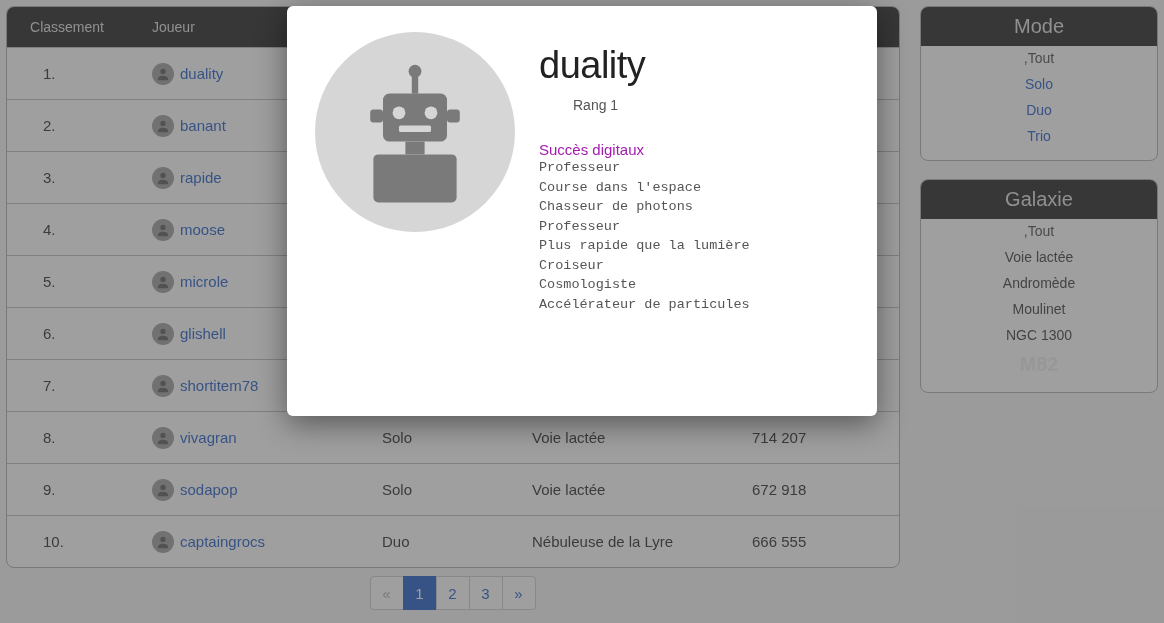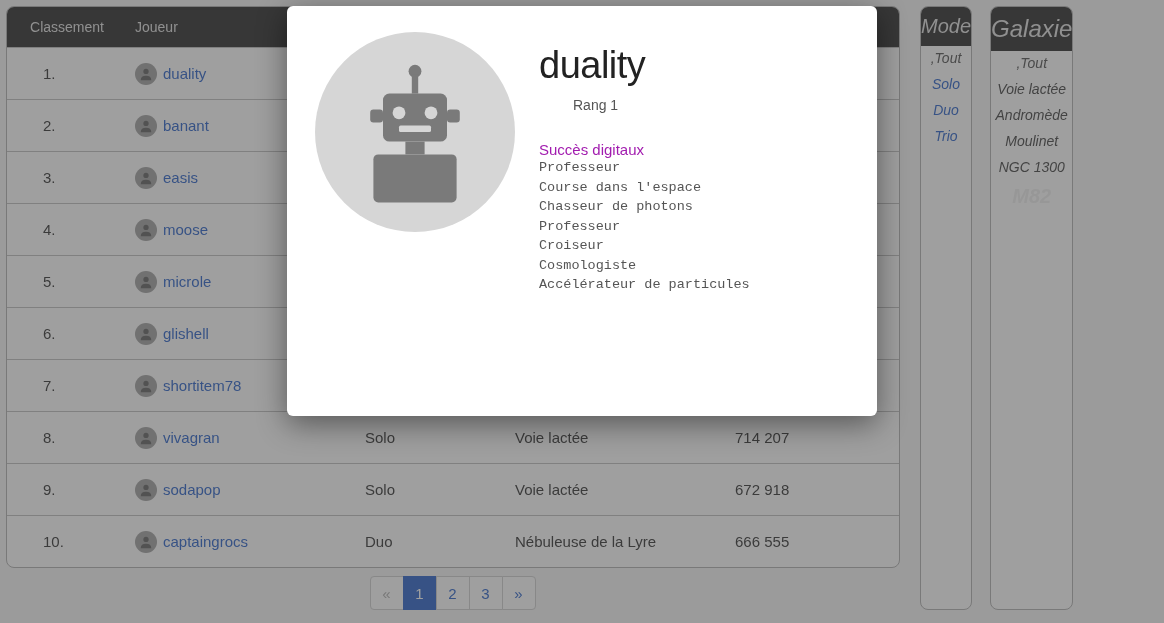--- a/index.html
+++ b/index.html
@@ -10,38 +10,38 @@
       height: 623px;
       position: relative;
       overflow: hidden;
     }
     .layout {
       display: flex;
       padding: 6px;
       gap: 20px;
     }
     .main-panel { flex: 1; }
-    .side-panel { width: 238px; display: flex; gap: 18px; font-style: italic; }
+    .side-panel { width: 238px; display: flex; flex-direction: column; gap: 18px; }
 
     .table-wrap {
       border: 1px solid #aaa;
       border-radius: 8px;
       overflow: hidden;
       background: #fff;
     }
     .thead {
       background: #1a1a1a;
       color: #ddd;
       display: flex;
       height: 40px;
       align-items: center;
       font-size: 14px;
     }
     .col-rank { width: 120px; text-align: center; }
-    .col-player { width: 230px; padding-left: 8px; }
+    .col-player { width: 230px; padding-left: 8px; margin-left: 17px; }
     .col-mode { width: 150px; padding-left: 8px; }
     .col-galaxy { width: 220px; padding-left: 8px; }
     .col-score { width: 140px; padding-left: 8px; }
 
     .trow {
       display: flex;
       height: 52px;
       align-items: center;
       border-top: 1px solid #bbb;
       font-size: 15px;
@@ -63,21 +63,21 @@
       background: #fff;
     }
     .card-head {
       background: #1a1a1a;
       color: #ddd;
       text-align: center;
       padding: 8px 0;
       font-size: 20px;
       font-weight: 500;
     }
-    .card-head-sub { font-size: 24px; }
+    .card-head-sub { font-size: 20px; }
     .card-body { display: flex; flex-direction: column; align-items: center; gap: 10px; padding: 4px 0 16px; font-size: 14px; }
     .card-item { color: #333; }
     .card-item.link { color: #1a56c5; }
     .card-item.sel { color: #444; }
     .card-item.bold { font-weight: bold; font-size: 20px; color: #eee; }
 
     .pagination {
       display: flex;
       justify-content: center;
       gap: 0;
@@ -188,21 +188,21 @@
     <div class="col-player">
       <div class="player-cell">
         <span class="avatar-sm">
           <svg width="14" height="14" viewBox="0 0 16 16">
                     <g fill="#555">
                       <circle cx="8" cy="5" r="3"></circle>
                       <path d="M2 15 Q2 10 8 10 Q14 10 14 15 Z"></path>
                     </g>
                   </svg>
         </span>
-        <a class="player-link">easis</a>
+        <a class="player-link">rapide</a>
       </div>
     </div>
     <div class="col-mode"></div>
     <div class="col-galaxy"></div>
     <div class="col-score"></div>
   </div>
           <div class="trow">
     <div class="col-rank">4.</div>
     <div class="col-player">
       <div class="player-cell">
@@ -392,19 +392,20 @@
     </div>
     <div class="modal-info">
       <div class="modal-name">duality</div>
       <div class="modal-rank">Rang 1</div>
       <div class="modal-succ">Succès digitaux</div>
       <div class="ach-list" id="ach-list">
           <div>Professeur</div>
           <div>Course dans l'espace</div>
           <div>Chasseur de photons</div>
           <div>Professeur</div>
+          <div>Plus rapide que la lumière</div>
           <div>Croiseur</div>
           <div>Cosmologiste</div>
           <div>Accélérateur de particules</div>
         </div>
     </div>
   </div>
 </div>
 
 </body></html>

